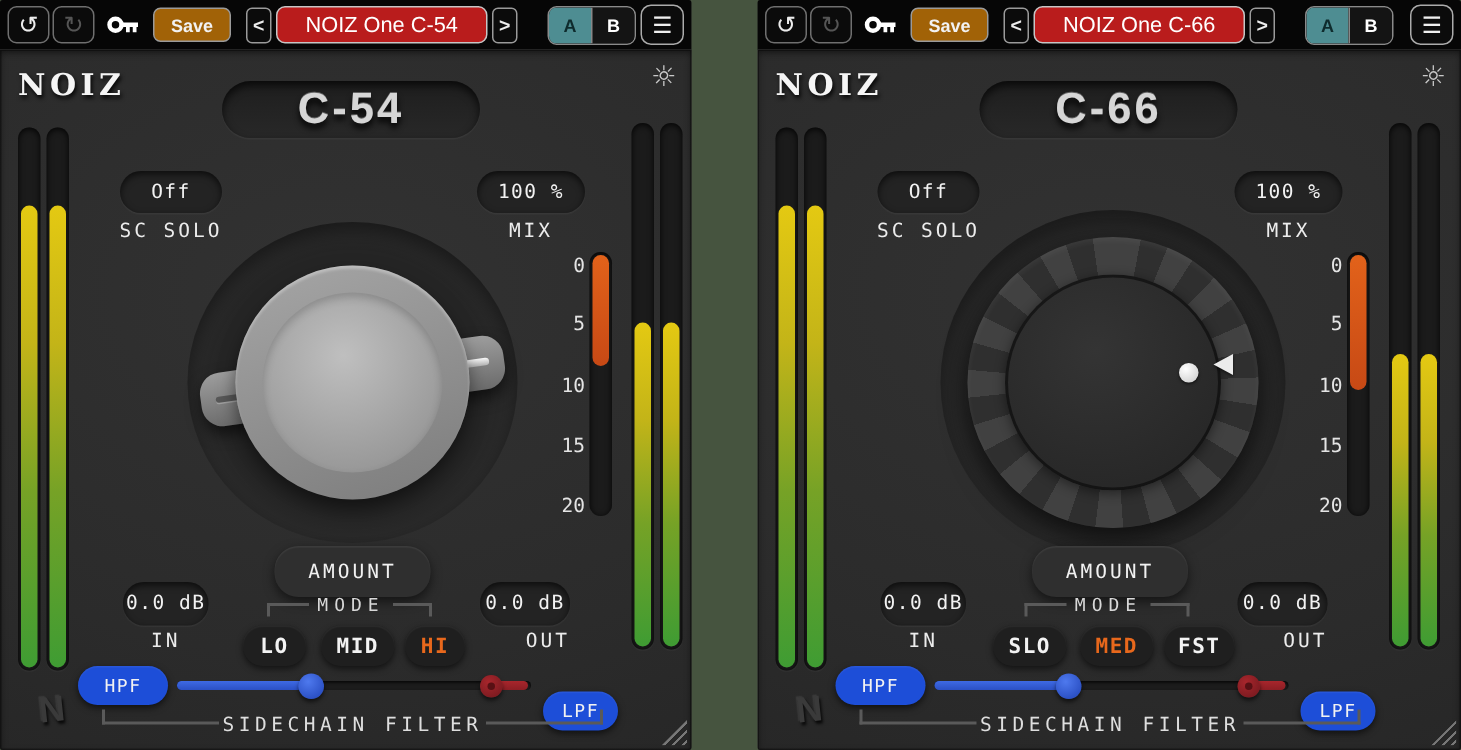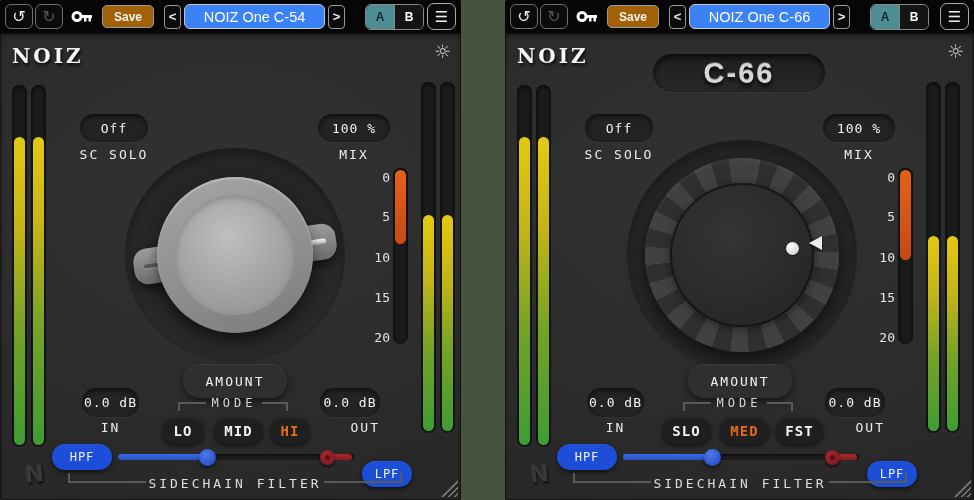--- a/index.html
+++ b/index.html
@@ -19,21 +19,21 @@
   .redo{width:28px;font-size:16px;color:#555;margin-left:2px;}
   .keyicon{margin:0 8px;flex:none;display:flex;align-items:center;}
   .save{width:52px;height:23px;border:1.5px solid #9a9a9a;border-radius:5px;background:#a16207;
         color:#f2f2f2;font-weight:bold;font-size:12px;display:flex;align-items:center;justify-content:center;
         box-sizing:border-box;flex:none;}
   .prev{width:17px;height:24px;border:1.5px solid #9a9a9a;border-radius:4px;margin-left:10px;
         font-weight:bold;font-size:13px;}
   .next{width:17px;height:24px;border:1.5px solid #9a9a9a;border-radius:4px;
         font-weight:bold;font-size:13px;}
   .preset{width:141px;height:25px;border:1.5px solid #c6c6c6;border-radius:6px;margin:0 3px;
-          background:#3b82f6;color:#fff;font-size:14.5px;display:flex;align-items:center;
+          background:#b91c1c;color:#fff;font-size:14.5px;display:flex;align-items:center;
           justify-content:center;box-sizing:border-box;flex:none;white-space:nowrap;}
   .ab{display:flex;margin-left:20px;border:1px solid #8a8a8a;border-radius:6px;overflow:hidden;
       height:24px;flex:none;}
   .ab .cell{width:28px;display:flex;align-items:center;justify-content:center;
             font-weight:bold;font-size:12px;}
   .ab .a{background:#4e8d92;color:#0e2b2d;}
   .ab .b{background:#141414;color:#fff;border-left:1px solid #888;}
   .burger{width:29px;height:27px;border:1.5px solid #ababab;border-radius:7px;margin-left:auto;
           font-size:15px;color:#eee;}
 
@@ -192,20 +192,23 @@
     <div class="ab">
       <div class="cell a">A</div>
       <div class="cell b">B</div>
     </div>
     <div class="tbtn burger glyph">☰</div>
   </div>
 
   <div class="pbody"></div>
 
   <div class="abs brand">NOIZ</div>
+  <div class="abs title-plate">
+    <span class="title-text">C-54</span>
+  </div>
   <div class="abs sun">☼</div>
 
   <div class="abs meter in-m1">
       <div class="fill" style="height: 85%;"></div>
     </div>
   <div class="abs meter in-m2">
       <div class="fill" style="height: 85%;"></div>
     </div>
 
   <div class="abs pill mono sc-box">Off</div>

